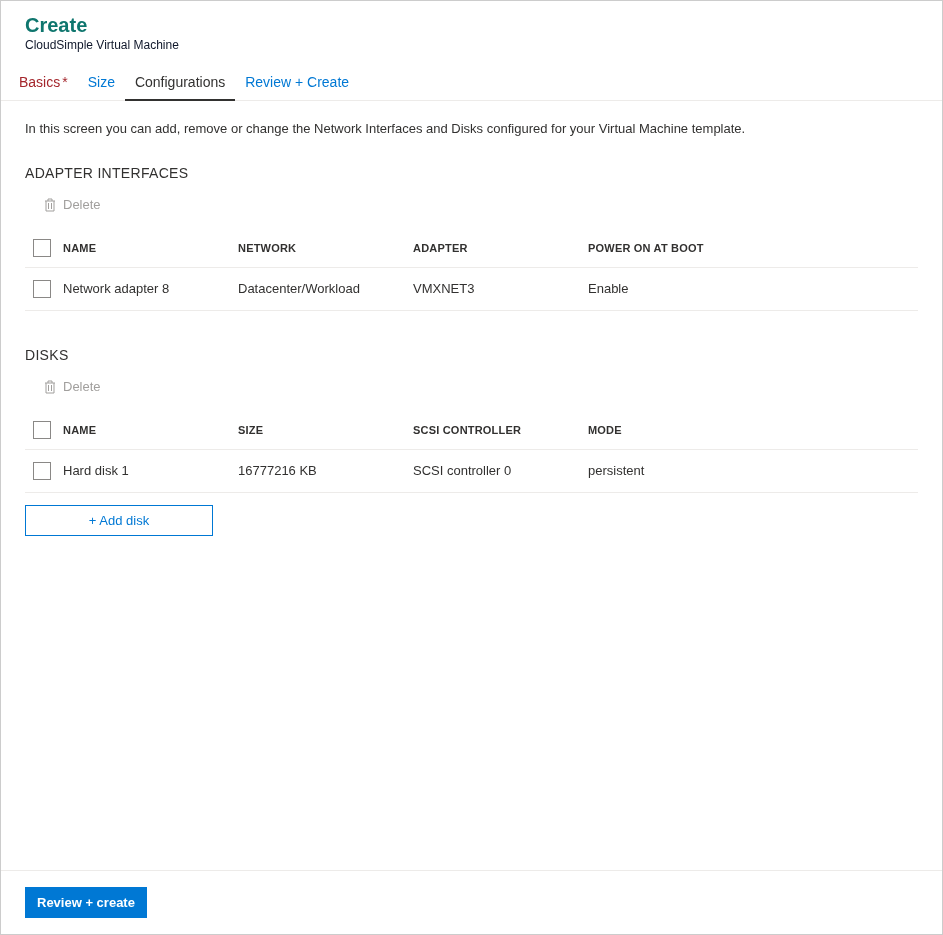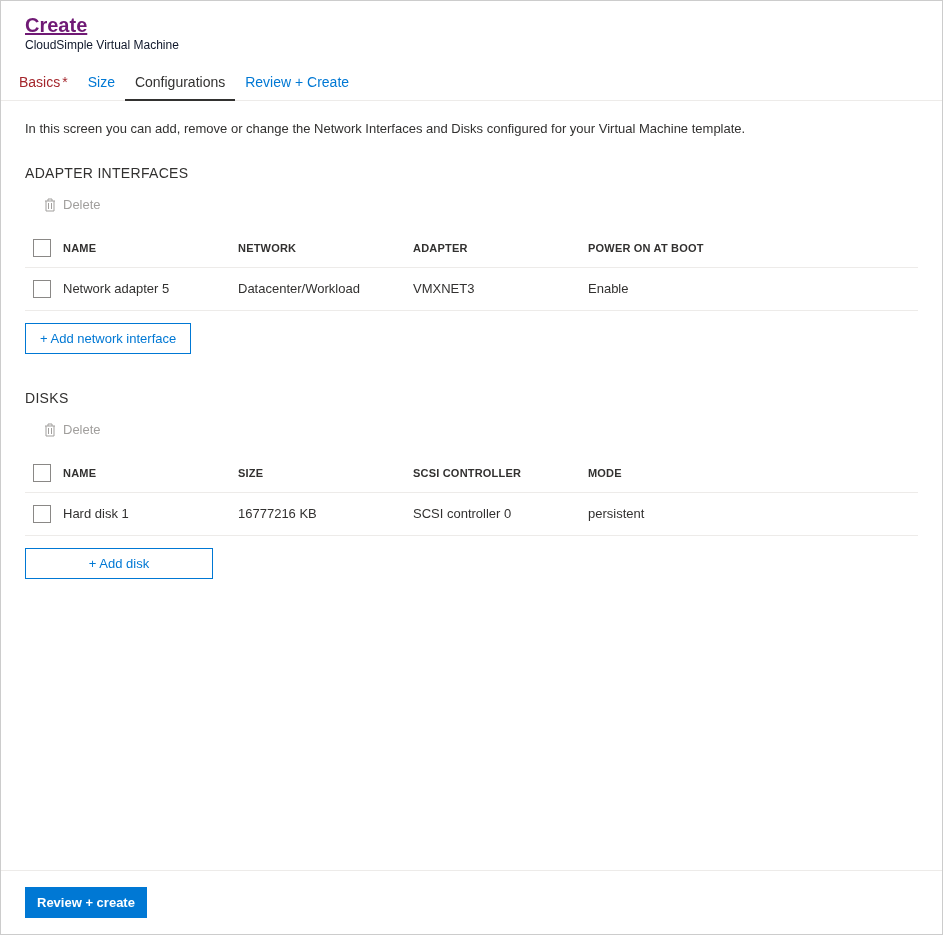--- a/index.html
+++ b/index.html
@@ -17,23 +17,22 @@
       border: 1px solid #cccccc;
       display: flex;
       flex-direction: column;
     }
     .header {
       padding: 12px 24px 4px 24px;
     }
     .page-title {
       font-size: 20px;
       font-weight: 600;
-      color: #701a75;
+      color: #0f766e;
       line-height: 1.2;
-      text-decoration: underline;
     }
     .page-subtitle {
       font-size: 12px;
       color: #0f172a;
       margin-top: 1px;
     }
     .tabs {
       display: flex;
       gap: 0;
       padding: 12px 0 0 8px;
@@ -211,29 +210,28 @@
         <th class="col-2">NETWORK</th>
         <th class="col-3">ADAPTER</th>
         <th class="col-4">POWER ON AT BOOT</th>
       </tr>
     </thead>
     <tbody>
       <tr>
         <td>
             <div class="checkbox"></div>
           </td>
-        <td>Network adapter 5</td>
+        <td>Network adapter 8</td>
         <td>Datacenter/Workload</td>
         <td>VMXNET3</td>
         <td>Enable</td>
       </tr>
     </tbody>
   </table>
 
-  <button class="add-btn">+ Add network interface</button>
 
   <div class="section-gap"></div>
 
   
   <div class="section-title">DISKS</div>
 
   <div class="toolbar">
     <button class="toolbar-btn">
       <svg class="delete-icon" viewBox="0 0 14 16" fill="none" stroke="#a19f9d" stroke-width="1">
         <path d="M2 4 L12 4 M5 4 L5 2 L9 2 L9 4 M3 4 L3 14 L11 14 L11 4 M5.5 6 L5.5 12 M8.5 6 L8.5 12"></path>

